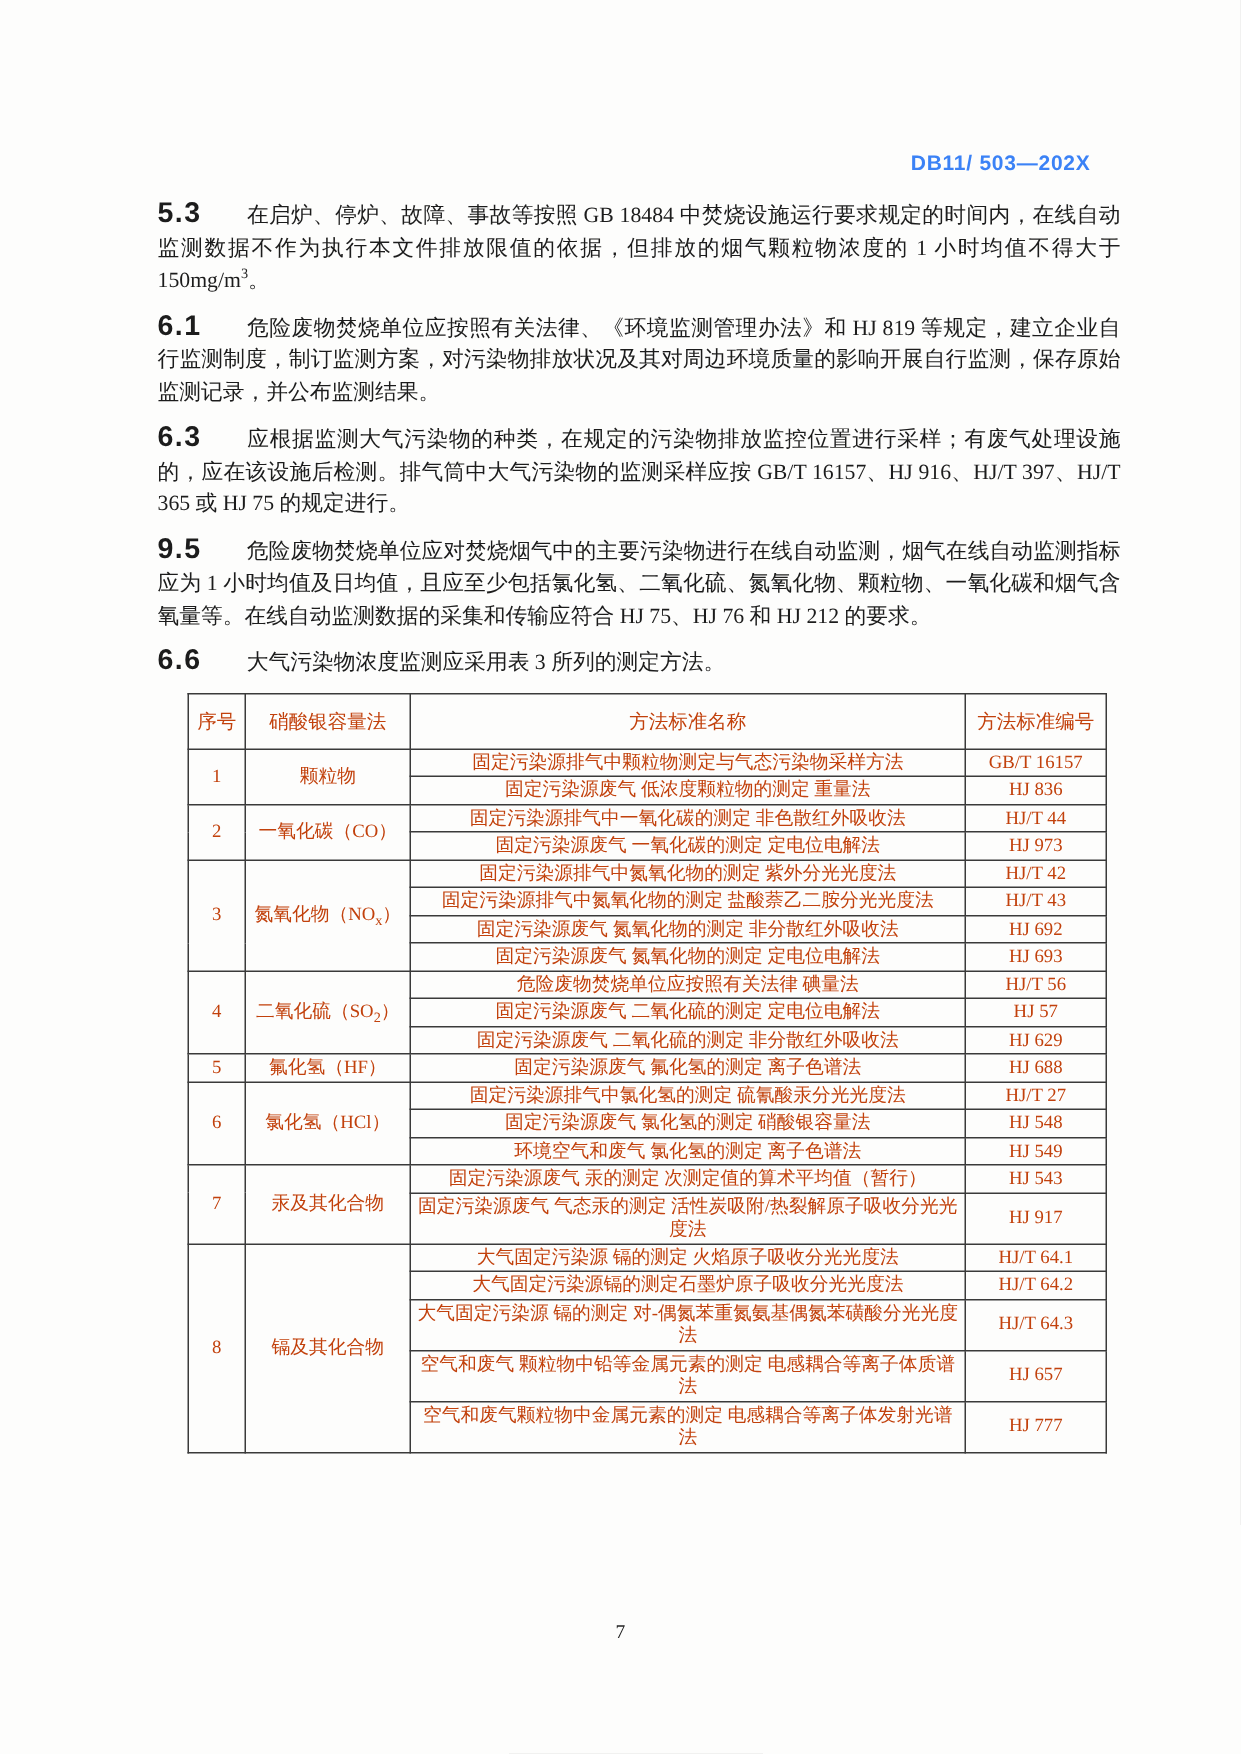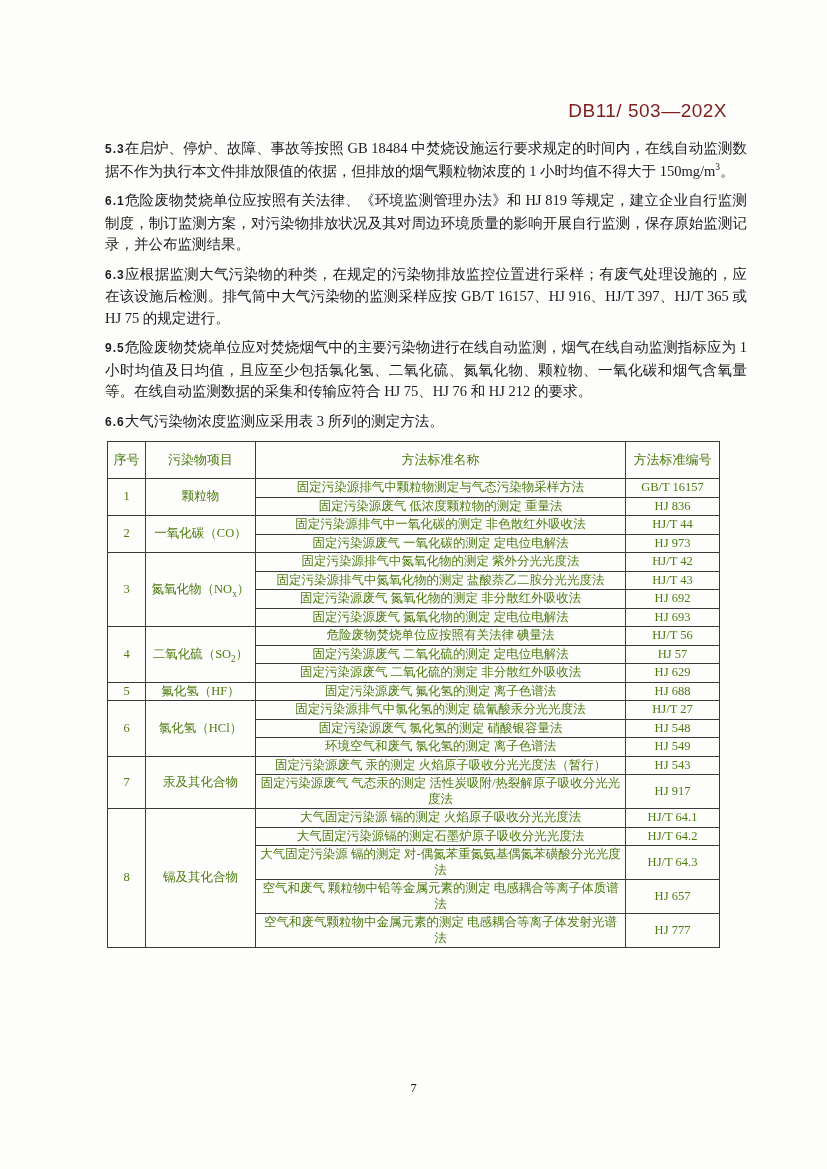--- a/index.html
+++ b/index.html
@@ -18,38 +18,38 @@
     position: absolute;
     left: 105px;
     top: 0;
     width: 642px;
   }
   .doc-number {
     margin-top: 100px;
     text-align: right;
     padding-right: 20px;
     font-family: "Liberation Sans", "DejaVu Sans", sans-serif;
-    font-weight: 400;
-    font-size: 19px;
+    font-weight: 700;
+    font-size: 14px;
     letter-spacing: 0.5px;
-    color: #7f1d1d;
+    color: #3b82f6;
   }
   .body-flow { margin-top: 16px; }
   p.clause {
     font-size: 14.5px;
     line-height: 21.5px;
     text-align: justify;
     margin-bottom: 8px;
     color: #1c1c1c;
   }
   .clause-num {
     font-family: "Liberation Sans", "DejaVu Sans", sans-serif;
     font-weight: 700;
-    font-size: 12px;
-    margin-right: 0;
+    font-size: 19px;
+    margin-right: 30px;
     letter-spacing: 1px;
   }
   .section-heading {
     font-family: "Liberation Sans", "DejaVu Sans", sans-serif;
     font-weight: 700;
     font-size: 15.5px;
     margin: 12px 0 14px 0;
     color: #111;
   }
   .section-heading .heading-num { margin-right: 16px; }
@@ -59,24 +59,24 @@
     font-family: "Liberation Sans", "DejaVu Sans", sans-serif;
     font-weight: 700;
     font-size: 13.5px;
     text-align: center;
     margin: 12px 0 7px 0;
     color: #111;
   }
   table.analysis {
     border-collapse: collapse;
     width: 612px;
-    margin-left: 2px;
+    margin-left: 20px;
     table-layout: fixed;
     font-size: 12.5px;
-    color: #4d7c0f;
+    color: #c2410c;
   }
   table.analysis th, table.analysis td {
     border: 1px solid #3a3a3a;
     text-align: center;
     vertical-align: middle;
     padding: 1px 4px;
     line-height: 15.5px;
     font-weight: normal;
   }
   table.analysis th {
@@ -120,21 +120,21 @@
     <table class="analysis">
       <colgroup>
         <col class="c-no">
           <col class="c-pollutant">
           <col class="c-name">
           <col class="c-code">
       </colgroup>
       <thead>
         <tr>
           <th>序号</th>
-          <th>污染物项目</th>
+          <th>硝酸银容量法</th>
           <th>方法标准名称</th>
           <th>方法标准编号</th>
         </tr>
       </thead>
       <tbody>
 
       <tr>
             <td rowspan="2">1</td>
             <td rowspan="2"><span>颗粒物</span></td>
             <td class="method-name">固定污染源排气中颗粒物测定与气态污染物采样方法</td>
@@ -202,21 +202,21 @@
             <td class="method-name">固定污染源废气 氯化氢的测定 硝酸银容量法</td>
             <td class="method-code">HJ 548</td>
           </tr>
           <tr>
             <td class="method-name">环境空气和废气 氯化氢的测定 离子色谱法</td>
             <td class="method-code">HJ 549</td>
           </tr>
           <tr>
             <td rowspan="2">7</td>
             <td rowspan="2"><span>汞及其化合物</span></td>
-            <td class="method-name">固定污染源废气 汞的测定 火焰原子吸收分光光度法（暂行）</td>
+            <td class="method-name">固定污染源废气 汞的测定 次测定值的算术平均值（暂行）</td>
             <td class="method-code">HJ 543</td>
           </tr>
           <tr>
             <td class="method-name">固定污染源废气 气态汞的测定 活性炭吸附/热裂解原子吸收分光光度法</td>
             <td class="method-code">HJ 917</td>
           </tr>
           <tr>
             <td rowspan="5">8</td>
             <td rowspan="5"><span>镉及其化合物</span></td>
             <td class="method-name">大气固定污染源 镉的测定 火焰原子吸收分光光度法</td>

